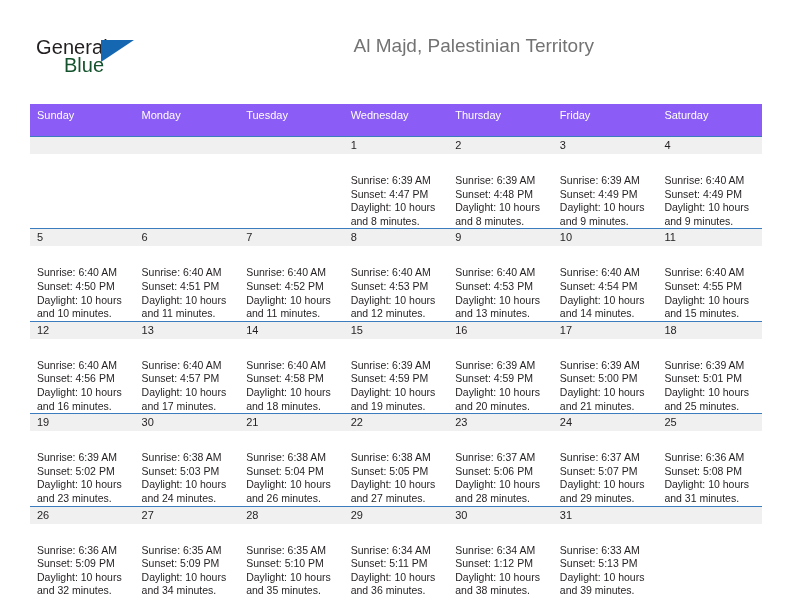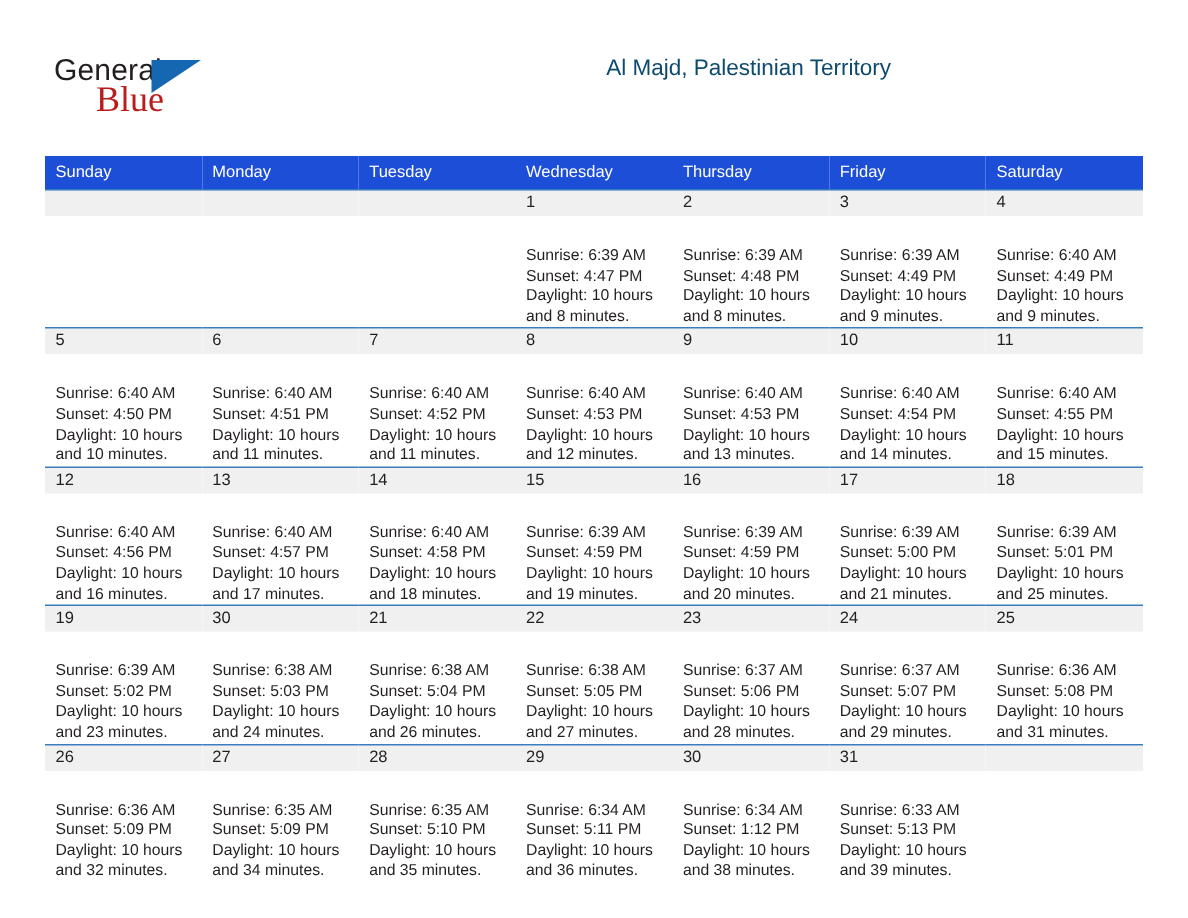--- a/index.html
+++ b/index.html
@@ -42,23 +42,23 @@
     top: 0;
     font-size: 20px;
     letter-spacing: 0.1px;
     color: #231f20;
     font-family: "Liberation Sans", sans-serif;
   }
   .brand-blue {
     position: absolute;
     left: 28px;
     top: 18px;
-    font-size: 24px;
-    color: #b91c1c;
-    font-family: Liberation Serif, serif;
+    font-size: 20px;
+    color: #14532d;
+    font-family: Liberation Sans, sans-serif;
   }
   .brand-triangle {
     position: absolute;
     left: 65px;
     top: 4px;
     width: 0;
     height: 0;
     border-left: 33px solid #1667b1;
     border-bottom: 22px solid transparent;
   }
@@ -69,43 +69,43 @@
     text-align: right;
   }
   .cal-title {
     font-size: 26px;
     font-weight: normal;
     color: #231f20;
     line-height: 32px;
     white-space: nowrap;
   }
   .cal-subtitle {
-    font-size: 15px;
-    color: #0c4a6e;
+    font-size: 19px;
+    color: #737373;
     line-height: 20px;
     margin-top: 8px;
     white-space: nowrap;
   }
 
   
   .calendar {
     position: absolute;
     left: 30px;
     top: 104px;
     width: 732px;
     border-collapse: collapse;
     table-layout: fixed;
   }
   .calendar th {
-    background: #1d4ed8;
+    background: #8b5cf6;
     color: #ffffff;
     font-size: 11px;
     font-weight: normal;
     text-align: left;
-    padding: 5px 0 5px 7px;
+    padding: 5px 0 15px 7px;
     height: 19px;
     box-sizing: border-box;
   }
   .week-row {
     height: 90px;
   }
   .daycell {
     vertical-align: top;
     padding: 0;
     border-top: 1.5px solid #3a7cbe;

